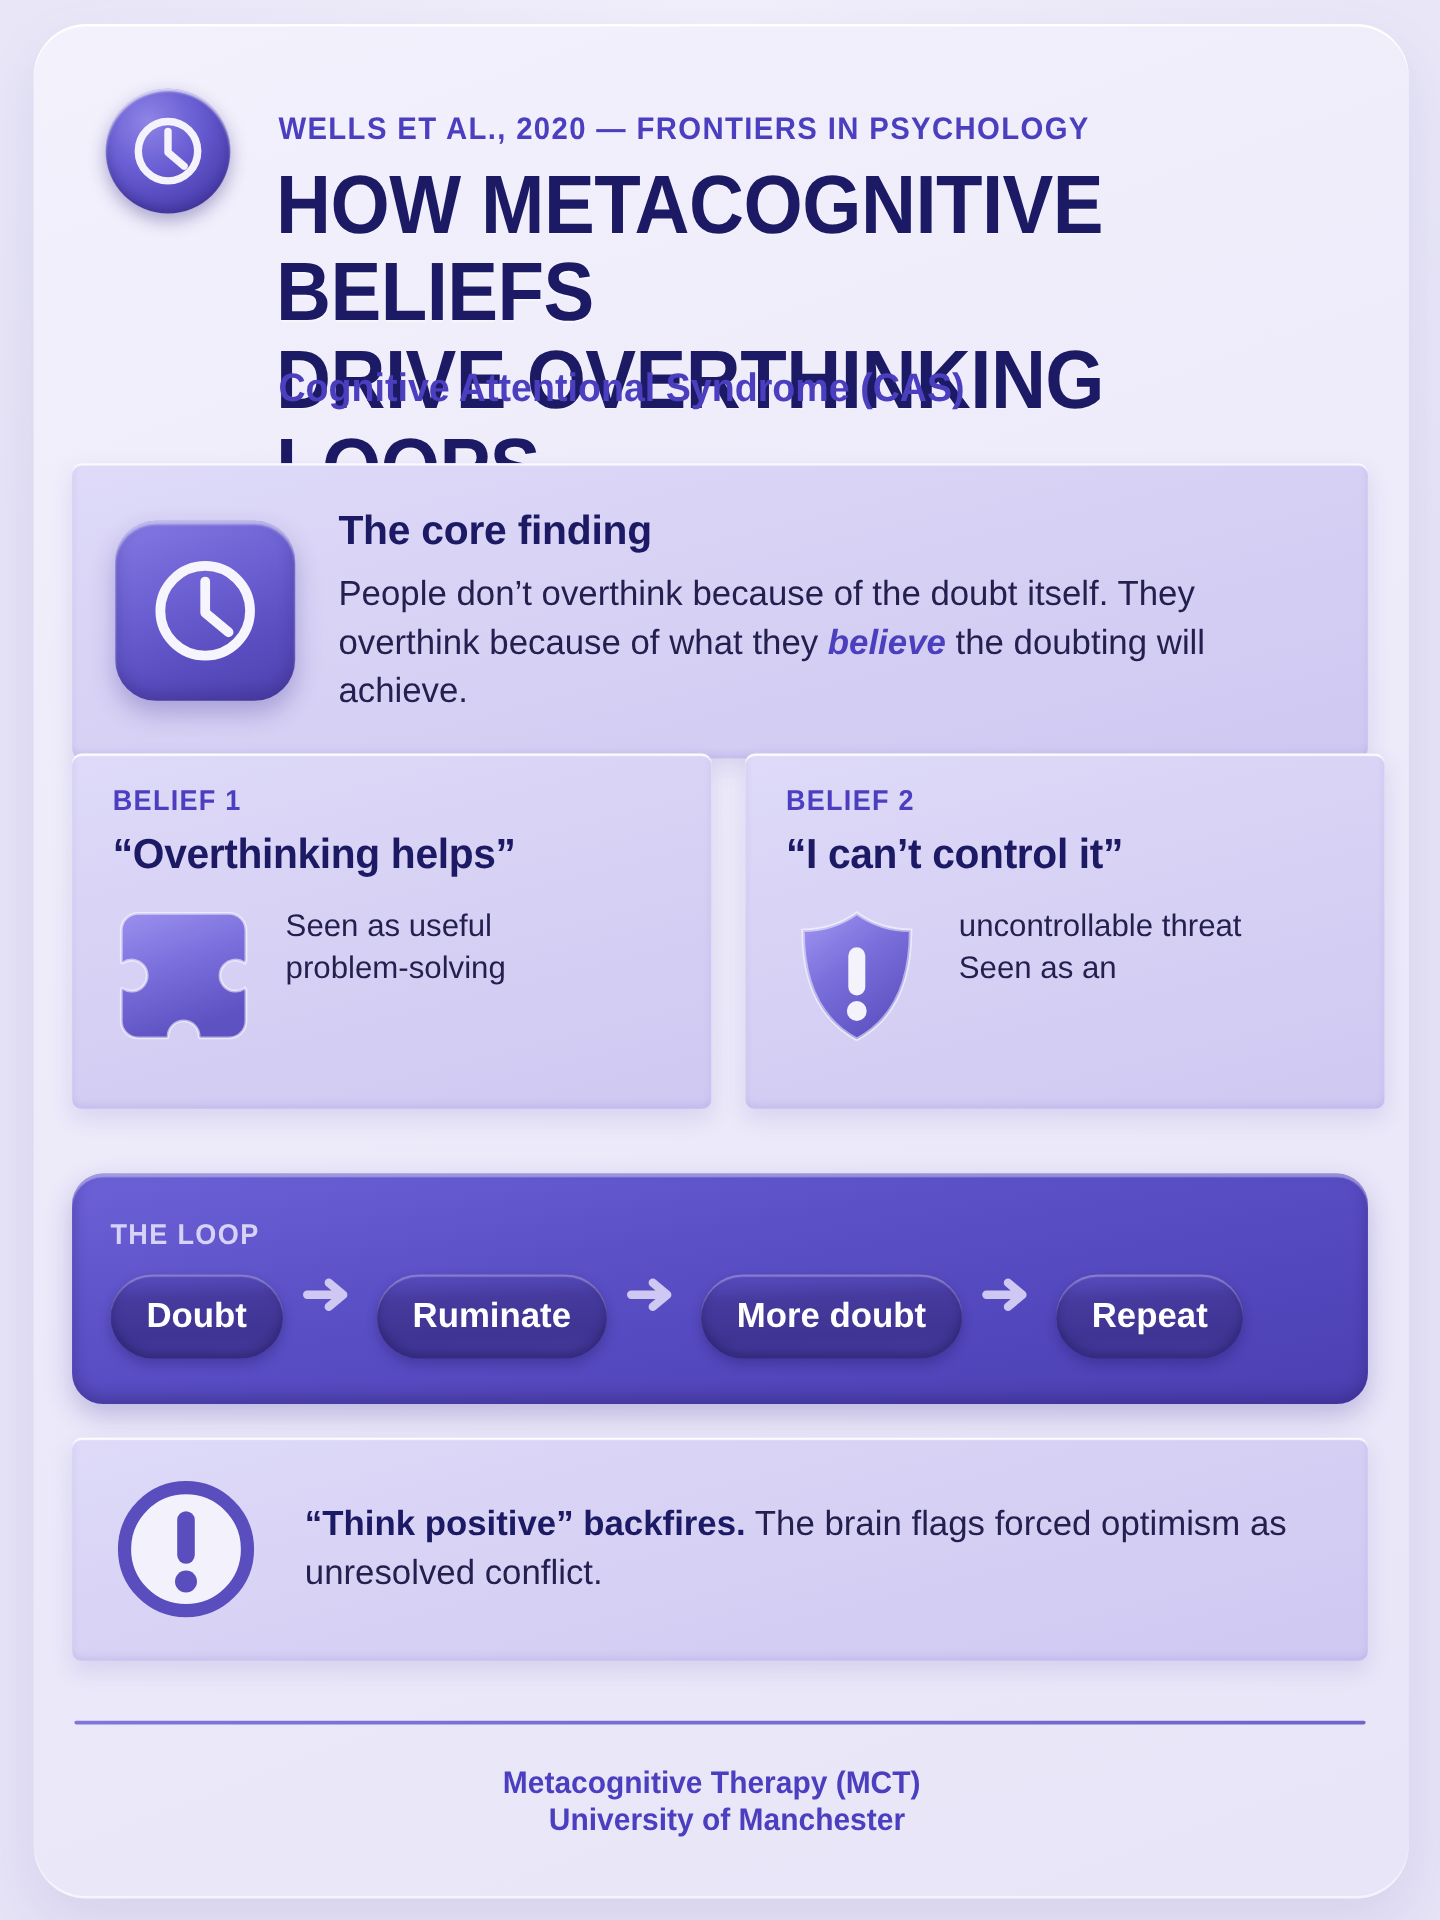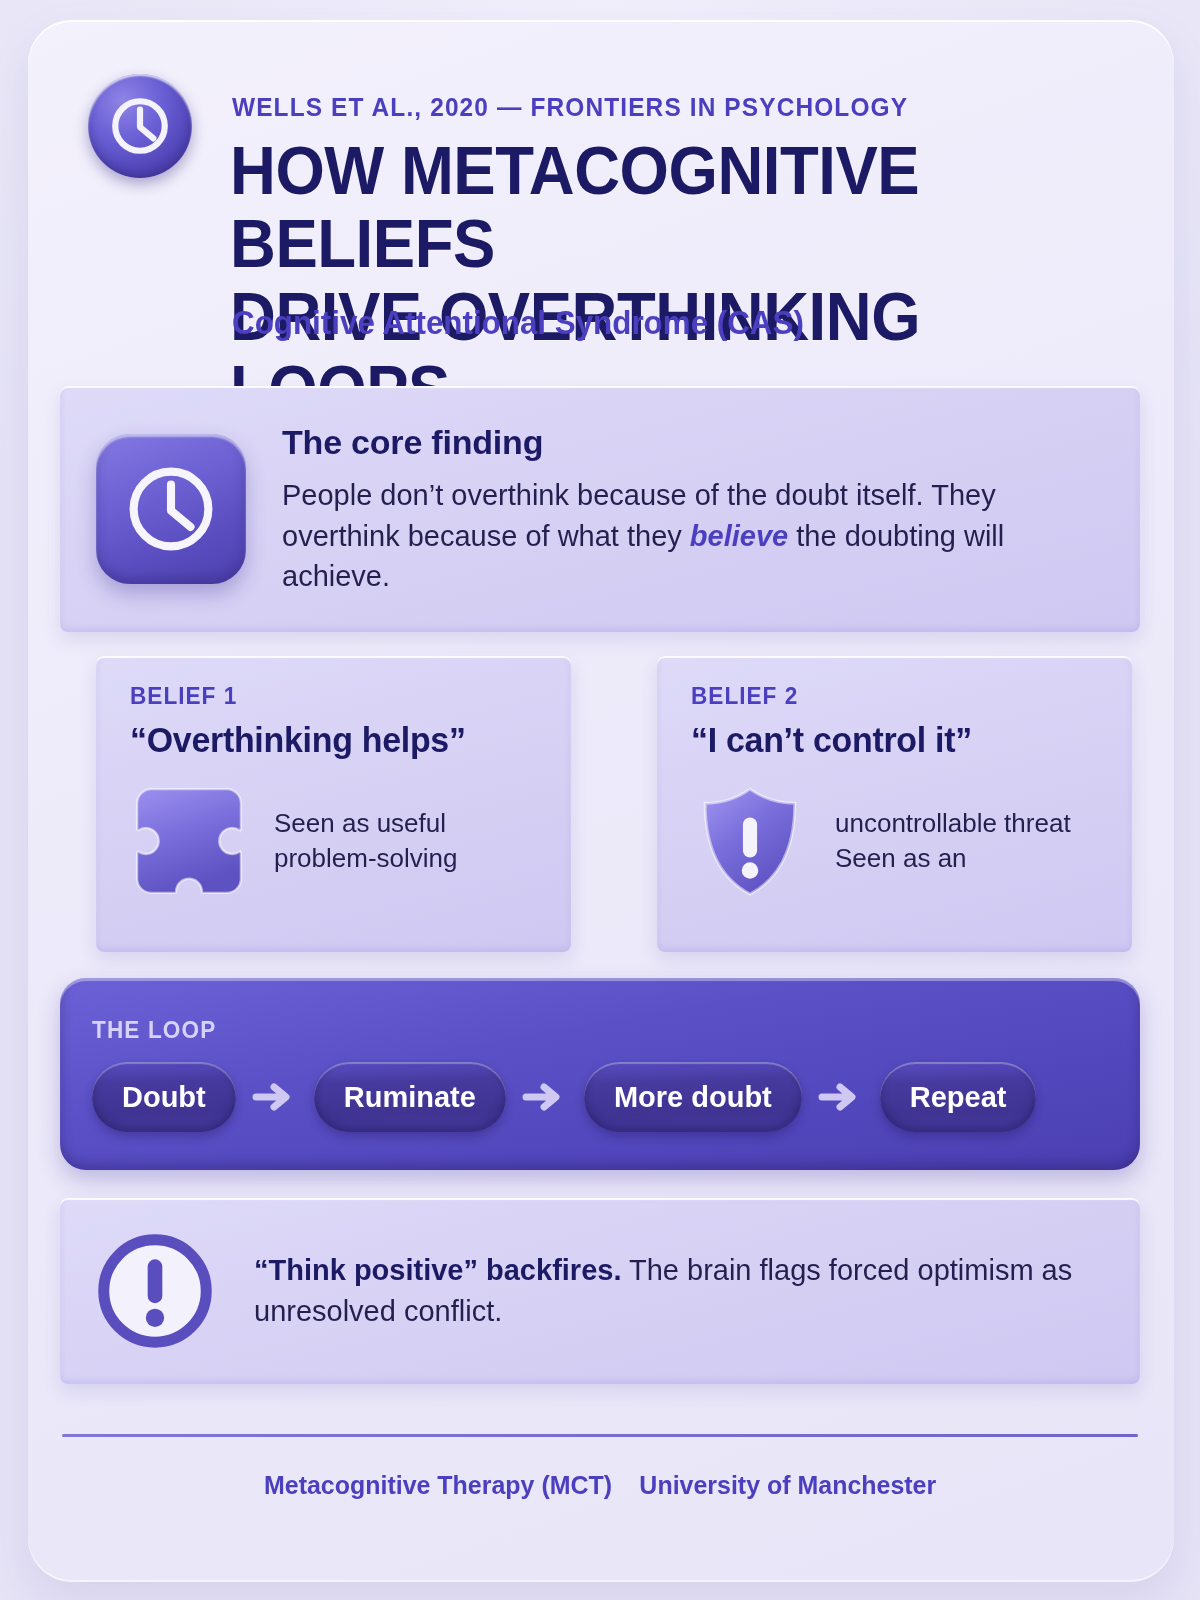--- a/index.html
+++ b/index.html
@@ -132,41 +132,40 @@
     margin-bottom: 8px; letter-spacing: -.2px;
   }
   .core-body {
     font-size: 29px; line-height: 1.41; color: #231f4f; margin-top: 13px;
   }
   .core-body em { font-style: italic; font-weight: 700; color: #4b3fc0; }
 
   
   .belief {
     position: absolute;
-    top: 600px;
-    width: 475px; height: 296px;
+    top: 572px;
+    width: 533px; height: 296px;
     padding: 26px 30px 22px 34px;
-    margin-left: 36px;
   }
   .belief.b1 { left: 0; }
   .belief.b2 { left: 561px; }
   .belief-kicker {
     font-size: 24px; font-weight: 700; letter-spacing: 1.1px;
     color: #4b3fc0; transform: scaleX(.94); transform-origin: left center;
   }
   .belief-quote {
     margin-top: 10px;
     font-size: 35px; font-weight: 700; color: #1c1a64;
     letter-spacing: -.3px;
     transform: scaleX(.97); transform-origin: left center;
     white-space: nowrap;
   }
   .belief-row {
     margin-top: 22px;
-    display: flex; align-items: center; gap: 26px;
+    display: flex; gap: 26px;
   }
   .belief-icon { flex: 0 0 auto; width: 118px; height: 118px; }
   .belief-icon svg { width: 118px; height: 118px; display: block; }
   .belief-desc {
     font-size: 26px; line-height: 1.33; color: #231f4f;
   }
 
   
   .loop {
     position: absolute;
@@ -179,21 +178,21 @@
       0 3px 1px rgba(255,255,255,.38) inset,
       0 -6px 12px rgba(35,24,95,.36) inset,
       0 10px 22px rgba(60,46,150,.26);
   }
   .loop-label {
     font-size: 24px; font-weight: 700; letter-spacing: 1.2px;
     color: #d7d2f7; transform: scaleX(.94); transform-origin: left center;
   }
   .loop-row {
     margin-top: 18px;
-    display: flex; align-items: center; justify-content: flex-start; gap: 0;
+    display: flex; align-items: flex-start; justify-content: flex-start; gap: 0;
   }
   .pill {
     height: 70px;
     padding: 0 30px;
     border-radius: 35px;
     display: flex; align-items: center; justify-content: center;
     font-size: 29px; font-weight: 700; color: #ffffff;
     background: linear-gradient(178deg, #5a4ec4 0%, #463a9e 30%, #3f3492 70%, #463a9f 100%);
     box-shadow:
       0 2px 1px rgba(255,255,255,.30) inset,
@@ -232,21 +231,21 @@
     left: 2px; top: 1378px;
     width: 1076px; height: 3px;
     background: linear-gradient(90deg, #6d61d2, #5a4ec4);
     border-radius: 2px;
     opacity: .85;
   }
   .footer {
     position: absolute;
     left: 2px; top: 1414px;
     width: 1076px;
-    display: flex; justify-content: center; align-items: center;
+    display: flex; justify-content: space-between; align-items: center; flex-direction: column;
   }
   .footer span {
     font-size: 26px; font-weight: 700; color: #4b3fc0;
     transform: scaleX(.96);
   }
   .footer .left { transform-origin: left center; }
   .footer .right { transform-origin: right center; }
 </style>
 </head>
 <body>

